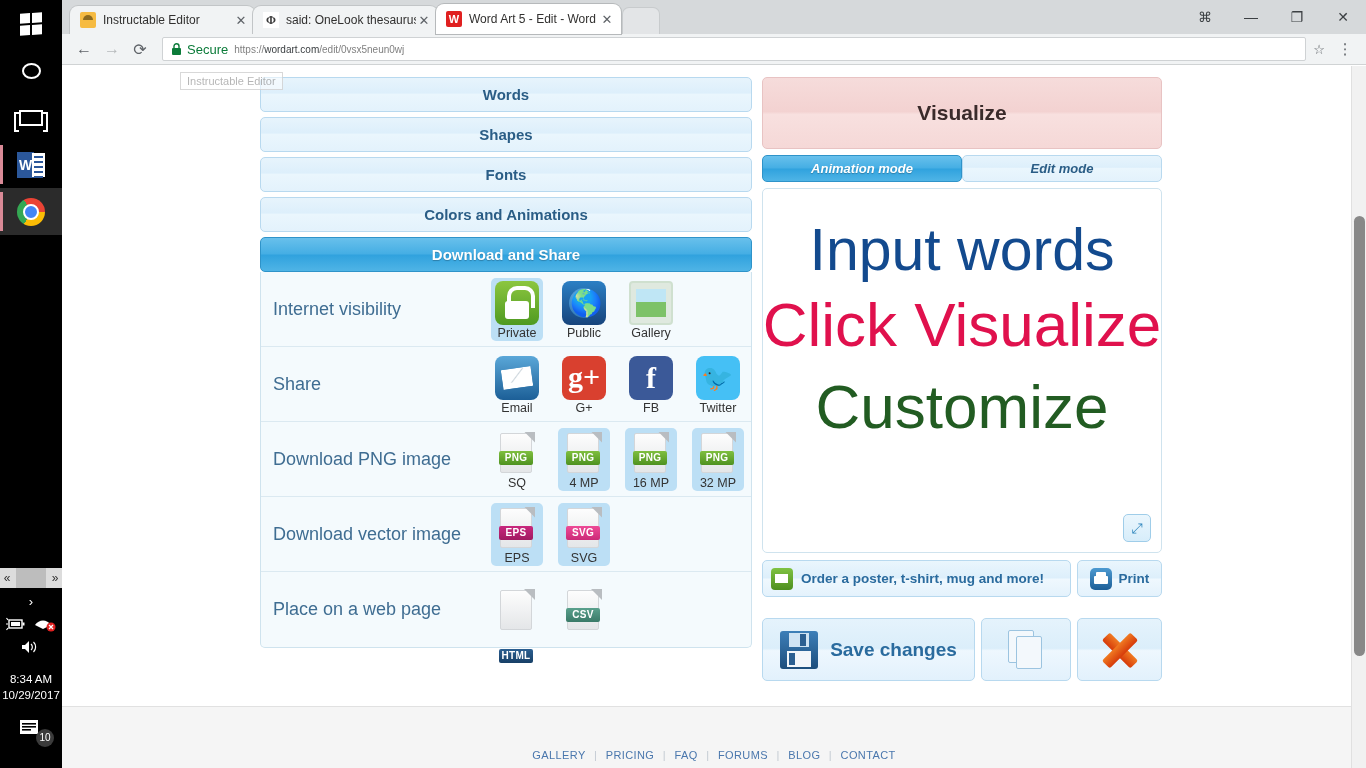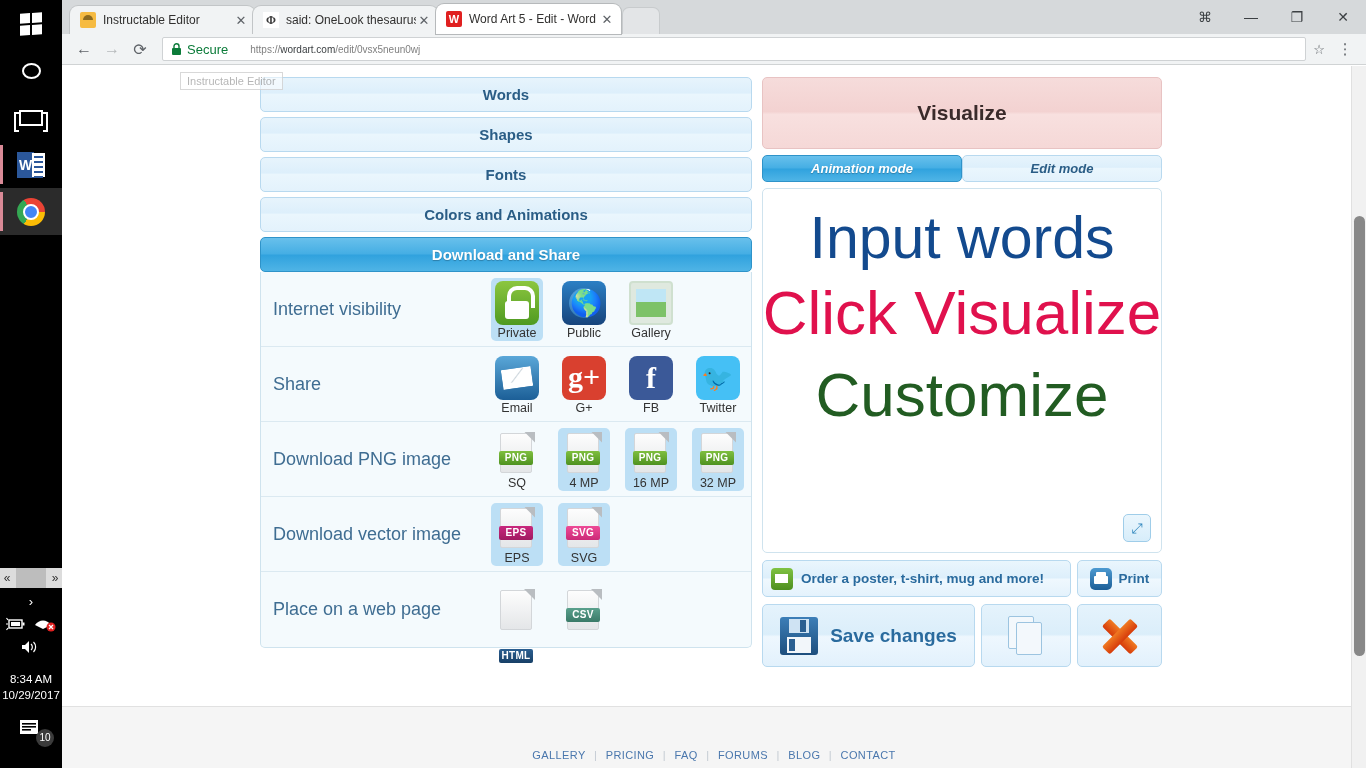--- a/index.html
+++ b/index.html
@@ -126,21 +126,21 @@
     padding: 0 8px; border-bottom: 1px solid #d0d3d4; position: relative;
   }
   .navbtn { width: 28px; text-align: center; font-size: 16px; color: #5f6368; }
   .navbtn.dim { color: #b6b9bb; }
   #omnibox {
     flex: 1; height: 24px; margin-left: 8px; background: #fff;
     border: 1px solid #cfd2d4; border-radius: 2px;
     display: flex; align-items: center; padding: 0 8px; position: relative;
   }
   .lock { color: #0b7b39; font-size: 11px; margin-right: 5px; }
-  .secure-word { color: #0b7b39; font-size: 13px; margin-right: 22px; }
+  .secure-word { color: #0b7b39; font-size: 13px; margin-right: 6px; }
   .url { font-size: 10px; color: #3c4043; white-space: nowrap; }
   .url .gray { color: #808080; }
   #urltip {
     position: absolute; left: 118px; top: 38px;
     background: rgba(255,255,255,0.55); border: 1px solid rgba(200,200,200,0.7);
     font-size: 11px; color: rgba(90,90,90,0.45); padding: 2px 6px;
     white-space: nowrap; z-index: 9;
   }
   .starbtn { width: 26px; text-align: center; color: #5f6368; font-size: 13px; }
   .menubtn { width: 26px; text-align: center; color: #5f6368; font-size: 15px; }
@@ -253,21 +253,21 @@
     border:1px solid #b8d9ef; color:#2a5d86;
     background: linear-gradient(to bottom,#e7f4fc 0%, #ddeffb 45%, #eaf6fd 50%, #e3f2fc 100%);
   }
   .modebtn.active {
     background: linear-gradient(to bottom,#68c0ec 0%, #45aee4 48%, #30a2de 52%, #4fb4e6 100%);
     border-color:#2e93c9; color:#fff; text-shadow: 0 1px 1px rgba(0,0,0,.25);
   }
   #canvas {
     margin-top: 6px; height: 365px; background:#fff;
     border:1px solid #cfe3ee; border-radius: 5px; position: relative;
-    display:flex; flex-direction: column; align-items:center; padding-top: 20px;
+    display:flex; flex-direction: column; align-items:center; padding-top: 32px;
   }
   .wa-line { line-height: 1; white-space: nowrap; }
   .wa1 { font-size: 59px; color:#134a8e; }
   .wa2 { font-size: 62px; color:#e0114d; margin-top: 14px; }
   .wa3 { font-size: 62px; color:#225c22; margin-top: 20px; }
   .wa4 { position:absolute; left:0; right:0; bottom: 14px; text-align:center;
     font-size: 19px; color:#c07a86; font-family:"Liberation Serif", serif; }
   #expandbtn {
     position:absolute; right: 10px; bottom: 10px; width: 28px; height: 28px;
     background: linear-gradient(to bottom,#eaf6fd,#d7edfa);
@@ -291,21 +291,21 @@
     border-radius:4px; position:relative; }
   .cart-ic:after { content:""; position:absolute; left:4px; top:6px; width:13px; height:9px;
     background:#fff; }
   .print-ic { width:22px; height:22px; background: linear-gradient(to bottom,#4c9ad1,#1e5f97);
     border-radius:5px; position:relative; }
   .print-ic:after { content:""; position:absolute; left:4px; top:8px; width:14px; height:8px;
     background:#fff; border-radius:1px; }
   .print-ic:before { content:""; position:absolute; left:6px; top:4px; width:10px; height:5px;
     background:#fff; border-radius:1px; }
 
-  #actionrow { display:flex; gap: 6px; margin-top: 7px; }
+  #actionrow { display:flex; gap: 6px; margin-top: 21px; }
   .actbtn {
     height: 63px; border:1px solid #b8d9ef; border-radius: 5px;
     background: linear-gradient(to bottom,#e5f3fc 0%, #dbeefa 48%, #eef7fe 52%, #e2f1fc 100%);
     display:flex; align-items:center; justify-content:center; gap: 12px;
   }
   #savebtn { flex: 1; }
   #copybtn { width: 90px; }
   #closebtn { width: 85px; }
   .save-label { font-size: 19px; font-weight: bold; color:#2a6b9e; }
   .floppy {

